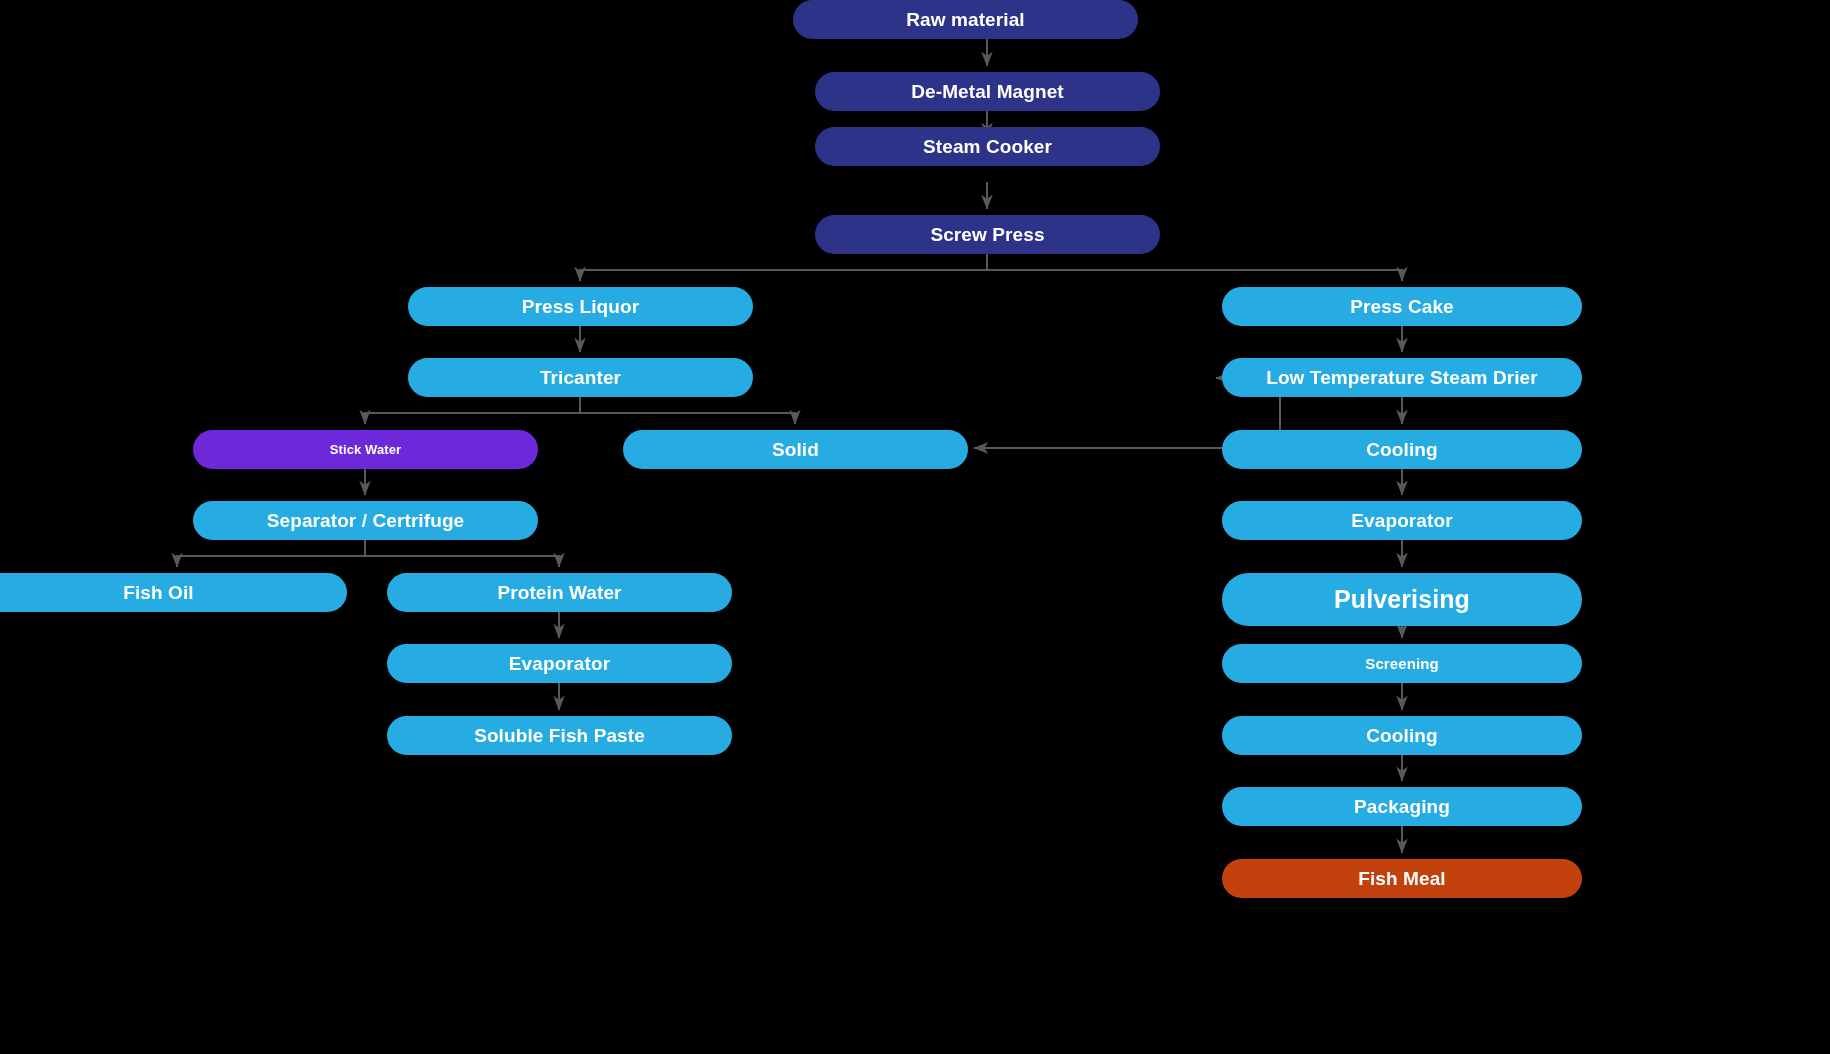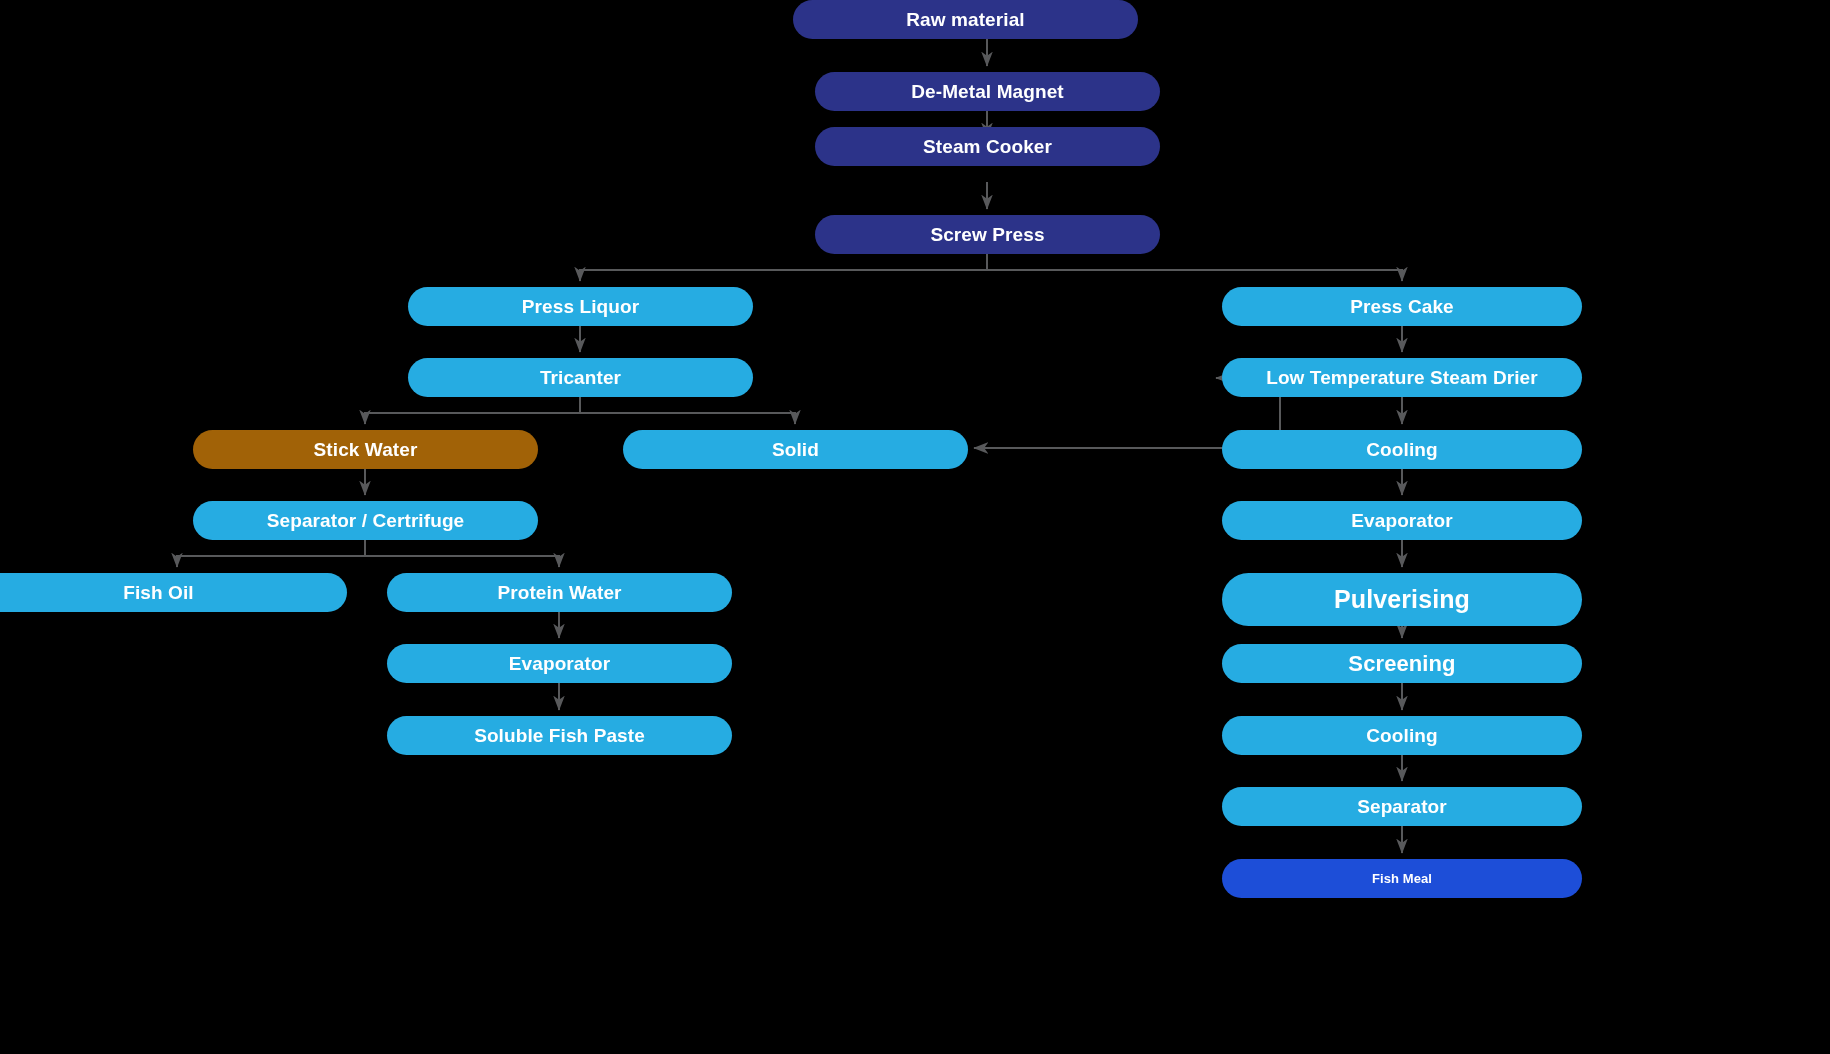--- a/index.html
+++ b/index.html
@@ -95,21 +95,21 @@
       </div>
       <div class="node" style="left: 815px; top: 215px; width: 345px; height: 39px; background: rgb(44, 51, 137); font-size: 19px; color: rgb(255, 255, 255);">
         <span class="node-label">Screw Press</span>
       </div>
       <div class="node" style="left: 408px; top: 287px; width: 345px; height: 39px; background: rgb(38, 172, 226); font-size: 19px; color: rgb(255, 255, 255);">
         <span class="node-label">Press Liquor</span>
       </div>
       <div class="node" style="left: 408px; top: 358px; width: 345px; height: 39px; background: rgb(38, 172, 226); font-size: 19px; color: rgb(255, 255, 255);">
         <span class="node-label">Tricanter</span>
       </div>
-      <div class="node" style="left: 193px; top: 430px; width: 345px; height: 39px; background: #a16207; font-size: 19px; color: rgb(255, 255, 255);">
+      <div class="node" style="left: 193px; top: 430px; width: 345px; height: 39px; background: #6d28d9; font-size: 13px; color: rgb(255, 255, 255);">
         <span class="node-label">Stick Water</span>
       </div>
       <div class="node" style="left: 623px; top: 430px; width: 345px; height: 39px; background: rgb(38, 172, 226); font-size: 19px; color: rgb(255, 255, 255);">
         <span class="node-label">Solid</span>
       </div>
       <div class="node" style="left: 193px; top: 501px; width: 345px; height: 39px; background: rgb(38, 172, 226); font-size: 19px; color: rgb(255, 255, 255);">
         <span class="node-label">Separator / Certrifuge</span>
       </div>
       <div class="node" style="left: -30px; top: 573px; width: 377px; height: 39px; background: rgb(38, 172, 226); font-size: 19px; color: rgb(255, 255, 255);">
         <span class="node-label">Fish Oil</span>
@@ -131,27 +131,27 @@
       </div>
       <div class="node" style="left: 1222px; top: 430px; width: 360px; height: 39px; background: rgb(38, 172, 226); font-size: 19px; color: rgb(255, 255, 255);">
         <span class="node-label">Cooling</span>
       </div>
       <div class="node" style="left: 1222px; top: 501px; width: 360px; height: 39px; background: rgb(38, 172, 226); font-size: 19px; color: rgb(255, 255, 255);">
         <span class="node-label">Evaporator</span>
       </div>
       <div class="node" style="left: 1222px; top: 573px; width: 360px; height: 53px; background: rgb(38, 172, 226); font-size: 25px; color: rgb(255, 255, 255);">
         <span class="node-label">Pulverising</span>
       </div>
-      <div class="node" style="left: 1222px; top: 644px; width: 360px; height: 39px; background: rgb(38, 172, 226); font-size: 22px; color: rgb(255, 255, 255);">
+      <div class="node" style="left: 1222px; top: 644px; width: 360px; height: 39px; background: rgb(38, 172, 226); font-size: 15px; color: rgb(255, 255, 255);">
         <span class="node-label">Screening</span>
       </div>
       <div class="node" style="left: 1222px; top: 716px; width: 360px; height: 39px; background: rgb(38, 172, 226); font-size: 19px; color: rgb(255, 255, 255);">
         <span class="node-label">Cooling</span>
       </div>
       <div class="node" style="left: 1222px; top: 787px; width: 360px; height: 39px; background: rgb(38, 172, 226); font-size: 19px; color: rgb(255, 255, 255);">
-        <span class="node-label">Separator</span>
+        <span class="node-label">Packaging</span>
       </div>
-      <div class="node" style="left: 1222px; top: 859px; width: 360px; height: 39px; background: #1d4ed8; font-size: 13px; color: rgb(255, 255, 255);">
+      <div class="node" style="left: 1222px; top: 859px; width: 360px; height: 39px; background: #c2410c; font-size: 19px; color: rgb(255, 255, 255);">
         <span class="node-label">Fish Meal</span>
       </div>
     </div>
 
 </div>
 
 </body></html>

